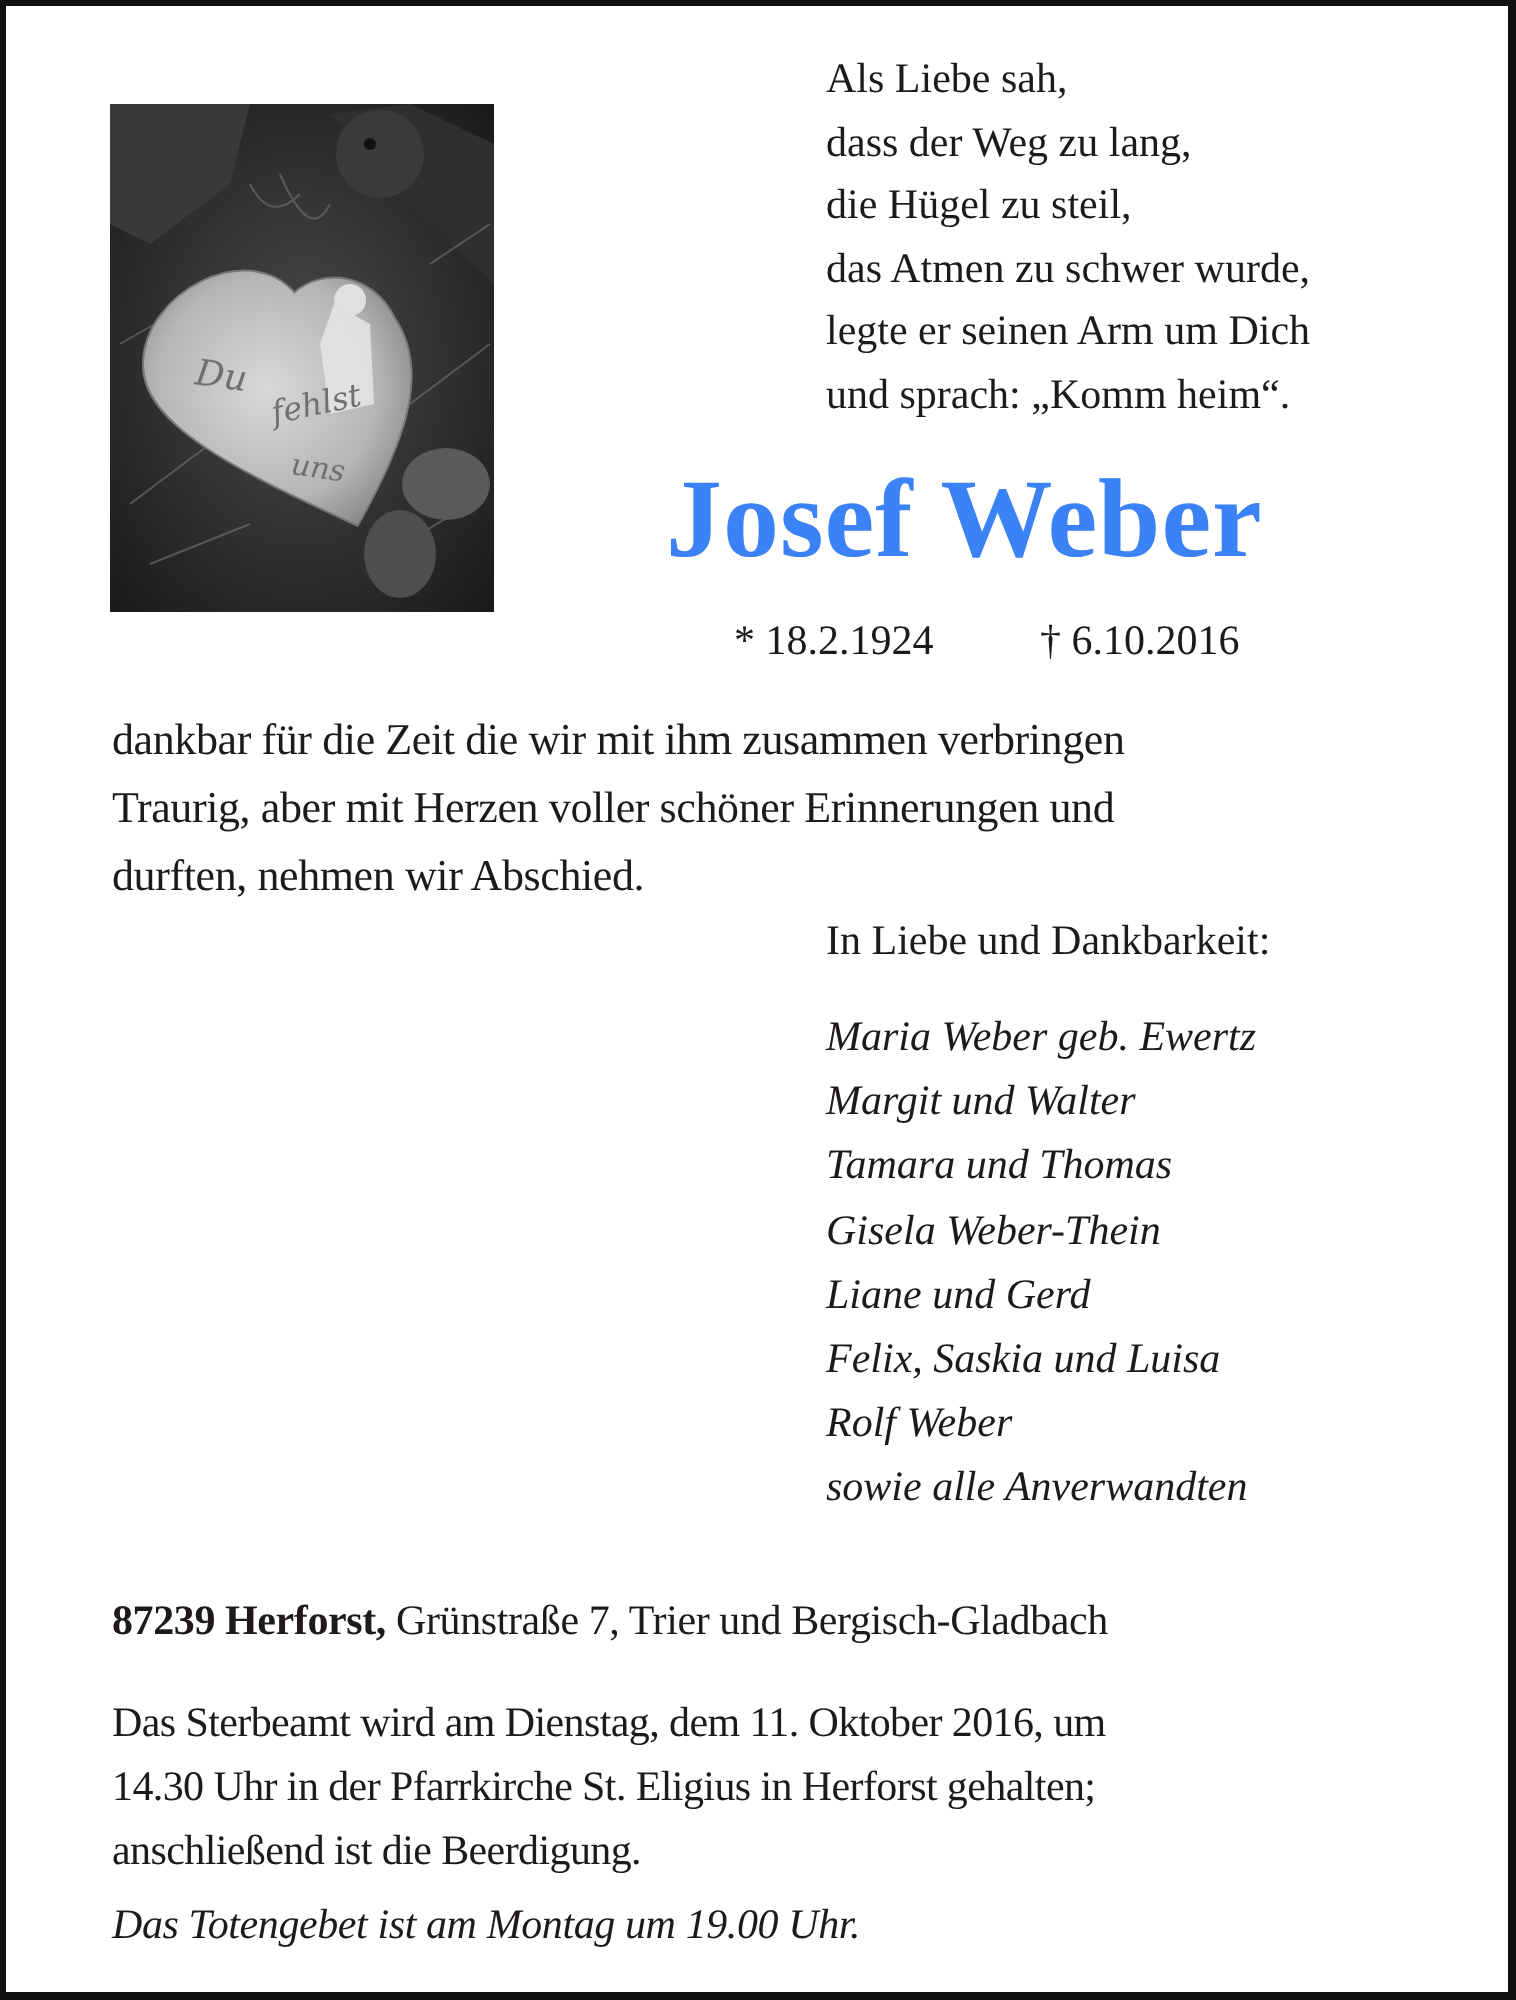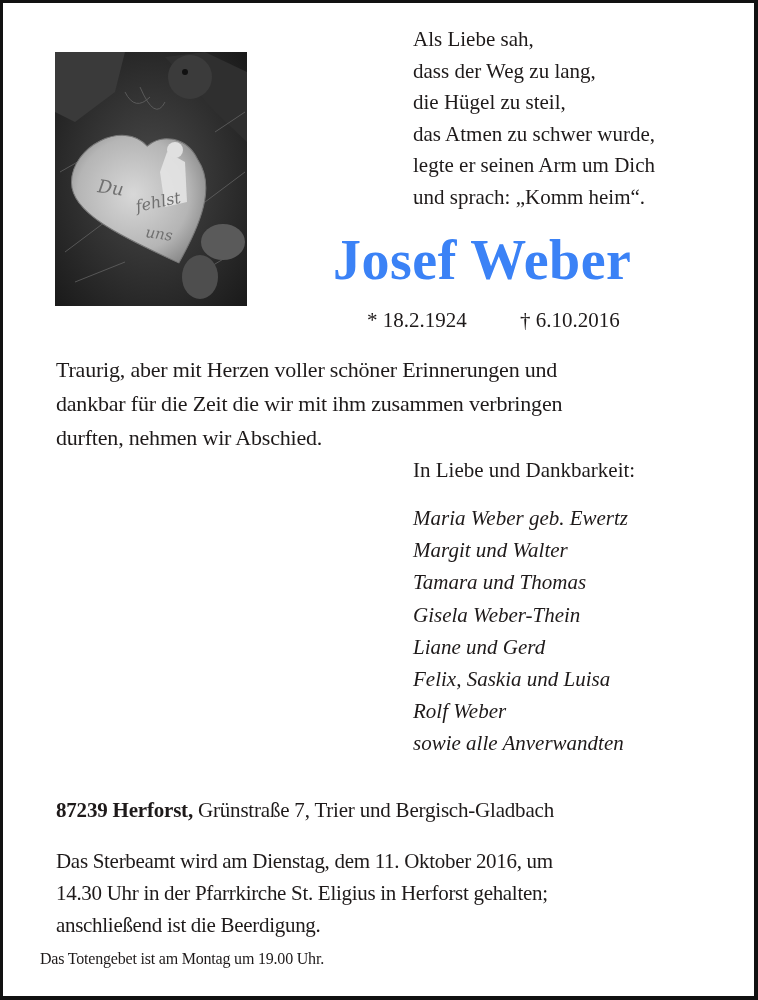--- a/index.html
+++ b/index.html
@@ -17,21 +17,21 @@
   .dates .death{margin-left:48px;}
   .intro{position:absolute;left:53px;top:350px;width:660px;font-family:"Liberation Serif",serif;font-size:22px;line-height:34px;letter-spacing:-0.2px;}
   .intro div{white-space:nowrap;}
   .love{position:absolute;left:410px;top:455px;font-family:"Liberation Serif",serif;font-size:21px;white-space:nowrap;}
   .family{position:absolute;left:410px;top:499px;font-family:"Liberation Serif",serif;font-size:21px;line-height:32.2px;}
   .family div{white-space:nowrap;font-style:italic;}
   .address{position:absolute;left:53px;top:795px;font-family:"Liberation Serif",serif;font-size:21px;white-space:nowrap;letter-spacing:-0.2px;}
   .address b{font-weight:bold;}
   .service{position:absolute;left:53px;top:842px;font-family:"Liberation Serif",serif;font-size:21px;line-height:32px;letter-spacing:-0.3px;}
   .service div{white-space:nowrap;}
-  .prayer{position:absolute;left:37px;top:947px;font-family:"Liberation Serif",serif;font-size:16px;white-space:nowrap;letter-spacing:-0.2px;}
+  .prayer{position:absolute;left:53px;top:947px;font-family:"Liberation Serif",serif;font-size:21px;white-space:nowrap;letter-spacing:-0.2px;font-style:italic;}
 </style>
 </head>
 <body>
 
 <div class="frame">
 
   <div class="photo">
     <svg width="192" height="254" viewBox="0 0 192 254">
       <defs>
         <radialGradient id="bg" cx="50%" cy="50%" r="70%">
@@ -80,22 +80,22 @@
   </div>
 
   <div class="name">Josef Weber</div>
 
   <div class="dates">
     <span class="birth">* 18.2.1924</span>
     <span class="death">† 6.10.2016</span>
   </div>
 
   <div class="intro">
+    <div>dankbar für die Zeit die wir mit ihm zusammen verbringen</div>
     <div>Traurig, aber mit Herzen voller schöner Erinnerungen und</div>
-    <div>dankbar für die Zeit die wir mit ihm zusammen verbringen</div>
     <div>durften, nehmen wir Abschied.</div>
   </div>
 
   <div class="love">In Liebe und Dankbarkeit:</div>
 
   <div class="family">
     <div>Maria Weber geb. Ewertz</div>
     <div>Margit und Walter</div>
     <div>Tamara und Thomas</div>
     <div>Gisela Weber-Thein</div>

